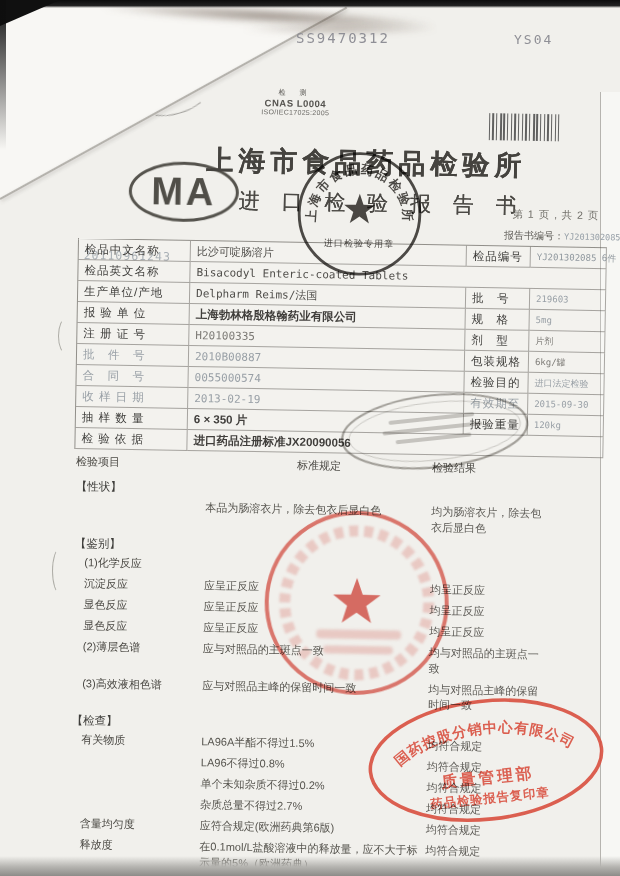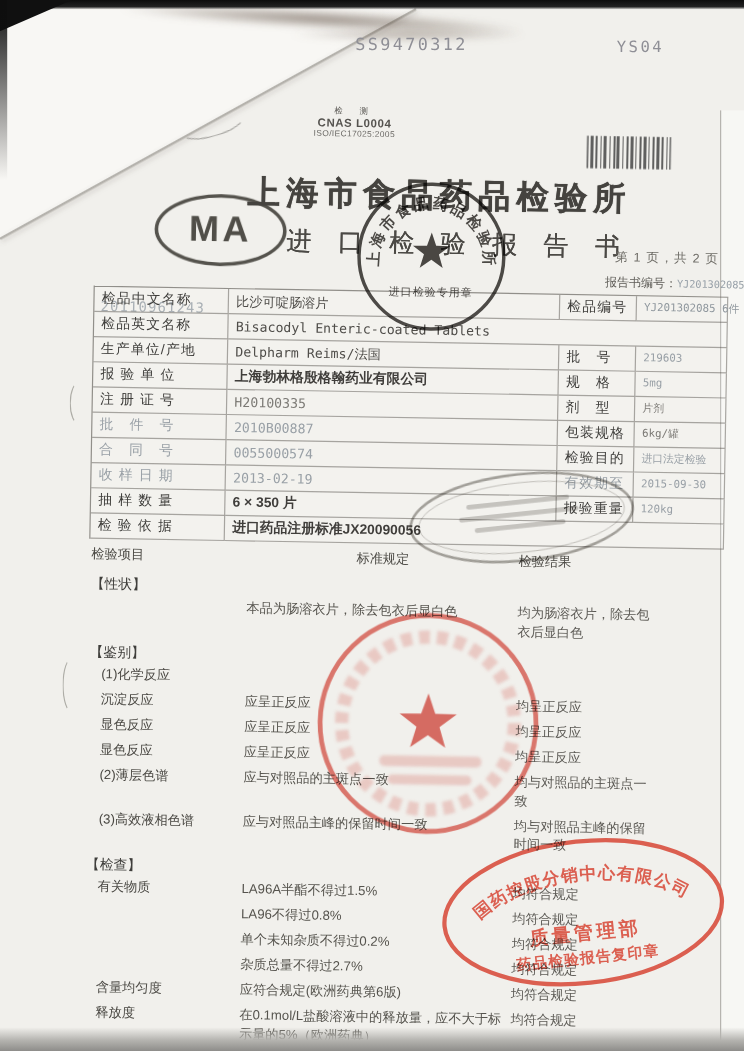--- a/index.html
+++ b/index.html
@@ -36,21 +36,21 @@
   .code-right{left:514px;top:32px;font-size:13px;}
   
   #tilt{position:absolute;inset:0;transform:rotate(1deg);transform-origin:80px 240px;z-index:10;}
   
   .cnas{position:absolute;left:238px;top:84px;width:110px;text-align:center;color:#55534f;}
   .cnas .tag{font-size:7px;letter-spacing:6px;}
   .cnas .no{font-size:9.5px;font-weight:bold;letter-spacing:.5px;}
   .cnas .iso{font-size:7px;letter-spacing:.3px;color:#6b6965;}
   .cma{position:absolute;left:128px;top:160px;width:104px;height:54px;border:3px solid #55534d;border-radius:50%;
        display:flex;align-items:center;justify-content:center;filter:blur(.3px);}
-  .cma span{font-size:30px;font-weight:bold;letter-spacing:3px;color:#504e48;}
+  .cma span{font-size:38px;font-weight:bold;letter-spacing:3px;color:#504e48;}
   .cma-no{position:absolute;left:84px;top:248px;font-family:"DejaVu Sans Mono",monospace;font-size:11.5px;color:#9aa2a8;letter-spacing:1px;}
   
   .org{position:absolute;left:205px;top:140px;width:410px;font-size:27px;font-weight:bold;letter-spacing:5px;color:#45433f;
        text-shadow:0 0 .6px #45433f;}
   .doc{position:absolute;left:238px;top:184px;width:360px;font-size:21px;letter-spacing:8px;color:#4b4945;text-shadow:0 0 .4px #4b4945;}
   .pageinfo{position:absolute;left:512px;top:200px;font-size:10.5px;letter-spacing:1px;color:#6e6c66;}
   .repno{position:absolute;left:504px;top:221px;font-size:10px;color:#5f5d58;white-space:nowrap;}
   .repno b{font-family:"DejaVu Sans Mono",monospace;font-weight:normal;font-size:8.5px;color:#97a0a8;}
   
   .barcode{position:absolute;left:487px;top:106px;width:70px;height:27px;opacity:.85;filter:blur(.4px);

